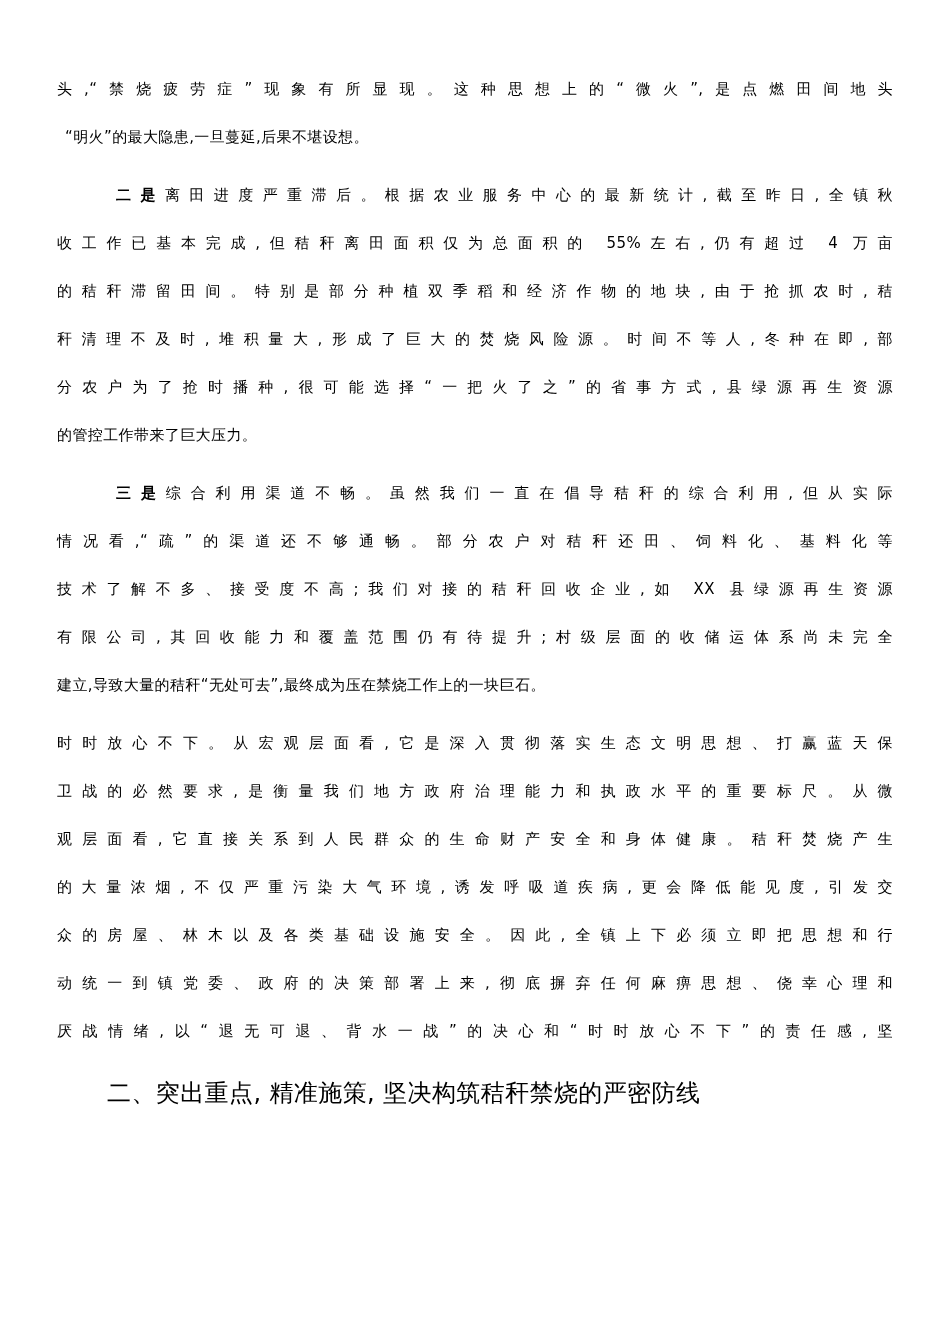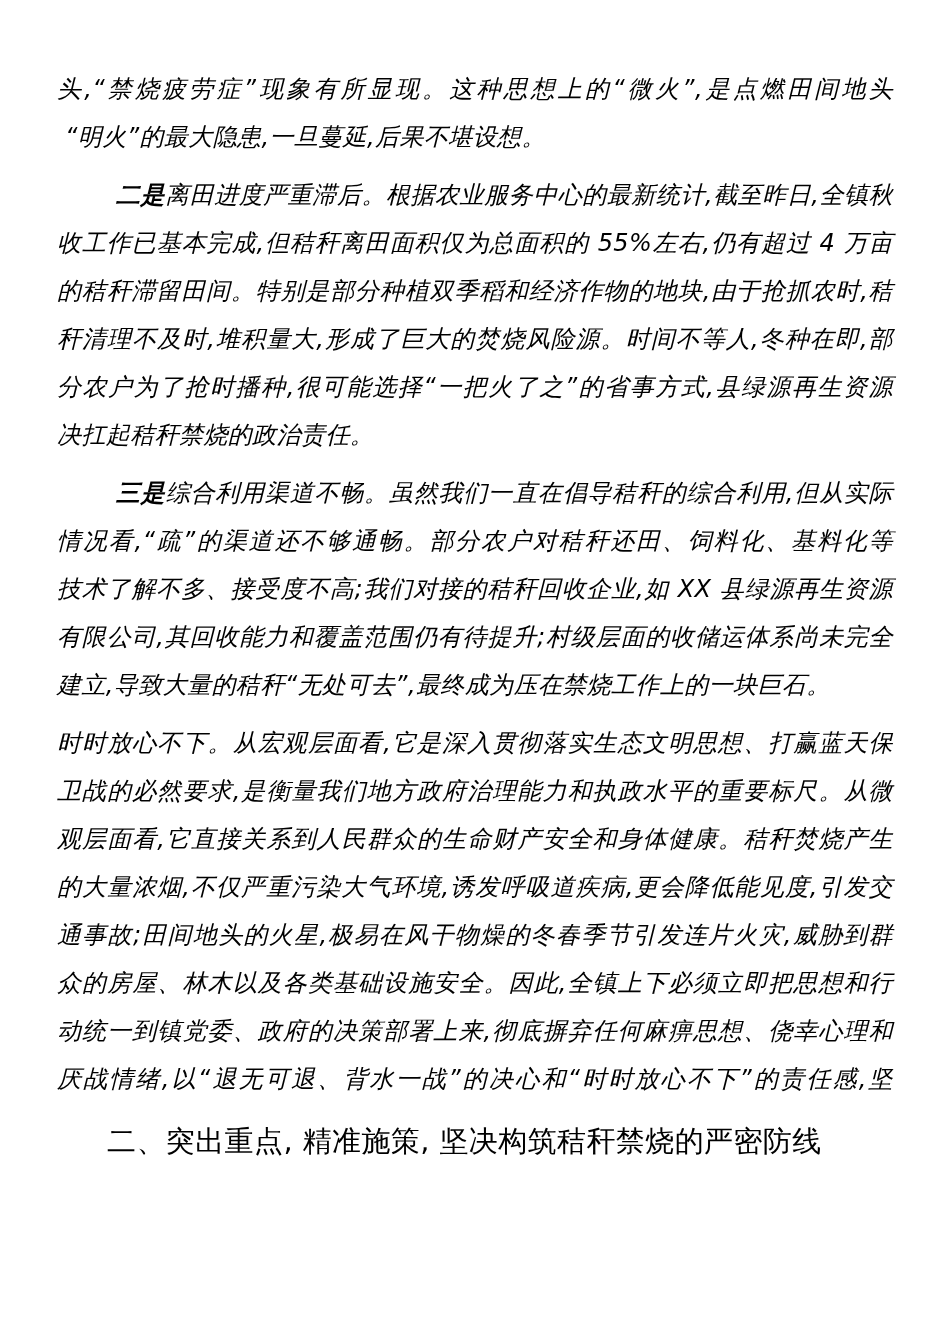--- a/index.html
+++ b/index.html
@@ -15,46 +15,45 @@
     font-family: "DejaVu Sans", "Liberation Sans", sans-serif;
     color: #000000;
   }
   .page {
     position: absolute;
     left: 57px;
     top: 63px;
     width: 836px;
   }
   .para {
-    font-size: 24px;
+    font-size: 15px;
     line-height: 48px;
     text-align: justify;
     text-align-last: left;
     margin: 0 0 10px 0;
     letter-spacing: 0.4px;
-    font-style: italic;
   }
   .para.first {
     margin-top: 2px;
   }
   .lead {
     font-weight: bold;
     margin-left: 9px;
   }
   .line {
     display: block;
     white-space: nowrap;
     text-align: justify;
     text-align-last: justify;
   }
   .line.last {
     text-align-last: left;
   }
   .heading {
-    font-size: 29px;
+    font-size: 24px;
     line-height: 48px;
     margin: 14px 0 0 0;
     padding-left: 50px;
     letter-spacing: 0.4px;
   }
 </style>
 </head>
 <body>
 
 <div class="page">
@@ -63,37 +62,36 @@
     <span class="line">头,“禁烧疲劳症”现象有所显现。这种思想上的“微火”,是点燃田间地头</span>
     <span class="line last" style="padding-left:8px;">“明火”的最大隐患,一旦蔓延,后果不堪设想。</span>
   </div>
 
   <div class="para">
     <span class="line" style="padding-left:50px;"><b class="lead">二是</b><span>离田进度严重滞后。根据农业服务中心的最新统计,截至昨日,全镇秋</span></span>
     <span class="line">收工作已基本完成,但秸秆离田面积仅为总面积的 55%左右,仍有超过 4 万亩</span>
     <span class="line">的秸秆滞留田间。特别是部分种植双季稻和经济作物的地块,由于抢抓农时,秸</span>
     <span class="line">秆清理不及时,堆积量大,形成了巨大的焚烧风险源。时间不等人,冬种在即,部</span>
     <span class="line">分农户为了抢时播种,很可能选择“一把火了之”的省事方式,县绿源再生资源</span>
-    <span class="line last">决扛起秸秆禁烧的政治责任。</span>
+    <span class="line last">的管控工作带来了巨大压力。</span>
   </div>
 
   <div class="para">
     <span class="line" style="padding-left:50px;"><b class="lead">三是</b><span>综合利用渠道不畅。虽然我们一直在倡导秸秆的综合利用,但从实际</span></span>
     <span class="line">情况看,“疏”的渠道还不够通畅。部分农户对秸秆还田、饲料化、基料化等</span>
     <span class="line">技术了解不多、接受度不高;我们对接的秸秆回收企业,如 XX 县绿源再生资源</span>
     <span class="line">有限公司,其回收能力和覆盖范围仍有待提升;村级层面的收储运体系尚未完全</span>
     <span class="line last">建立,导致大量的秸秆“无处可去”,最终成为压在禁烧工作上的一块巨石。</span>
   </div>
 
   <div class="para">
     <span class="line">时时放心不下。从宏观层面看,它是深入贯彻落实生态文明思想、打赢蓝天保</span>
     <span class="line">卫战的必然要求,是衡量我们地方政府治理能力和执政水平的重要标尺。从微</span>
     <span class="line">观层面看,它直接关系到人民群众的生命财产安全和身体健康。秸秆焚烧产生</span>
     <span class="line">的大量浓烟,不仅严重污染大气环境,诱发呼吸道疾病,更会降低能见度,引发交</span>
-    <span class="line">通事故;田间地头的火星,极易在风干物燥的冬春季节引发连片火灾,威胁到群</span>
     <span class="line">众的房屋、林木以及各类基础设施安全。因此,全镇上下必须立即把思想和行</span>
     <span class="line">动统一到镇党委、政府的决策部署上来,彻底摒弃任何麻痹思想、侥幸心理和</span>
     <span class="line">厌战情绪,以“退无可退、背水一战”的决心和“时时放心不下”的责任感,坚</span>
   </div>
 
   <div class="heading">二、突出重点, 精准施策, 坚决构筑秸秆禁烧的严密防线</div>
 
 </div>
 
 </body></html>

